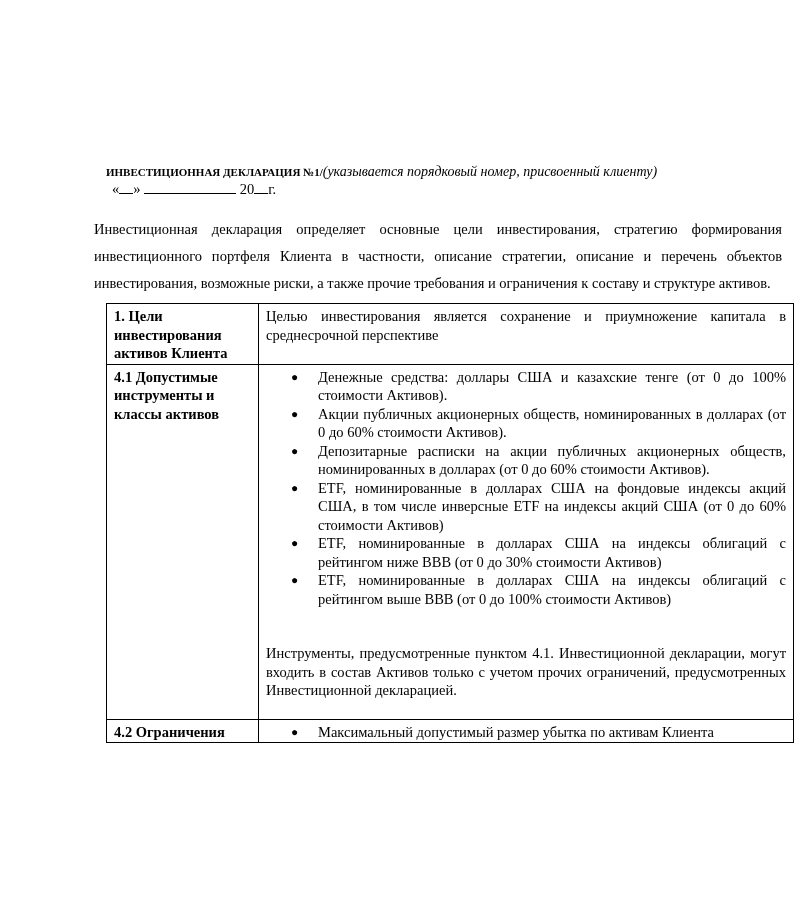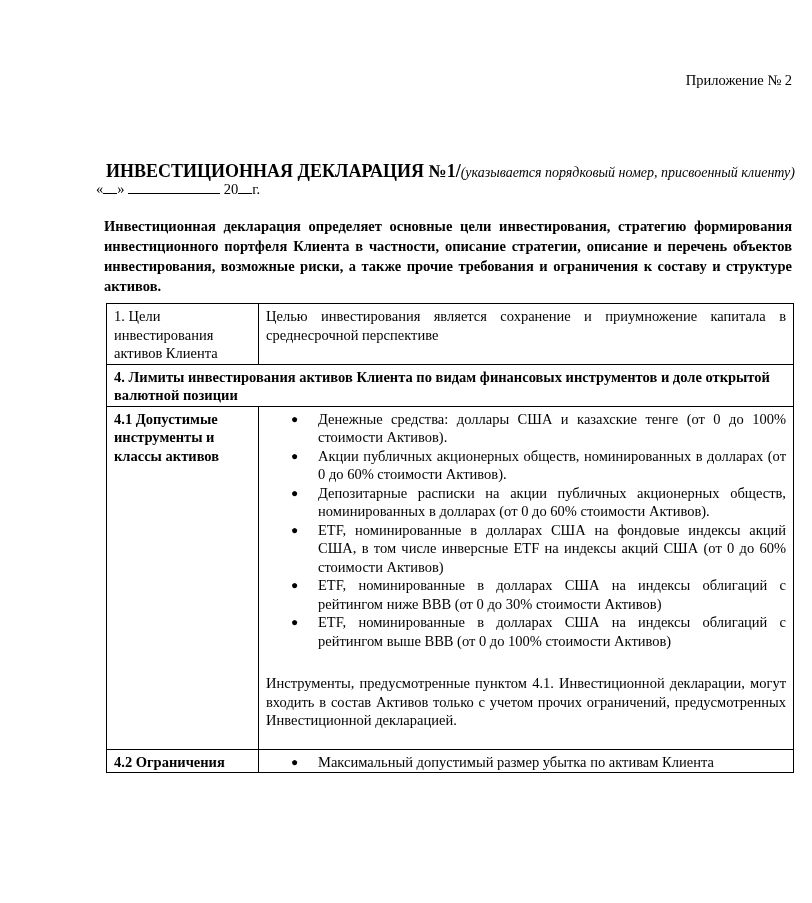--- a/index.html
+++ b/index.html
@@ -1,62 +1,58 @@
 <!DOCTYPE html>
 <html><head>
 <meta charset="utf-8">
 <style>
   html, body { margin:0; padding:0; background:#ffffff; }
   body { width:812px; height:903px; overflow:hidden; position:relative;
          font-family:"Liberation Serif", serif; color:#000; font-size:14.5px; }
   .header { position:absolute; right:20px; top:71px; text-align:right; line-height:18.5px; font-size:14.5px; }
   .title-block { position:absolute; left:106px; top:162px; width:690px; line-height:19px; }
-  .title-main { font-weight:bold; font-size:18px; }
+  .title-main { font-weight:bold; font-size:11px; }
   .title-note { font-style:italic; font-size:14px;margin-top:18px; }
-  .date-line { position:absolute; left:96px; top:180px; font-size:14.5px; }
+  .date-line { position:absolute; left:112px; top:180px; font-size:14.5px; }
   .u { display:inline-block; border-bottom:1px solid #000; height:13px; vertical-align:baseline; }
-  .intro { position:absolute; left:104px; top:216px; width:688px; line-height:20px; text-align:justify; font-size:14.5px;font-weight:bold; }
+  .intro { position:absolute; left:94px; top:216px; width:688px; line-height:27px; text-align:justify; font-size:14.5px; }
   table { position:absolute; left:106px; top:303px; width:688px; border-collapse:collapse; font-size:14.5px; }
   td { border:1.5px solid #000; vertical-align:top; padding:3px 7px 1px 7px; line-height:18.5px; }
-  td.lab { font-weight:normal; width:137px; }
+  td.lab { font-weight:bold; width:137px; }
   td.lab2 { font-weight:bold; width:130px;margin-top:28px; }
   td.val { text-align:justify; }
   td.full { font-weight:bold; }
   ul { margin:0; padding:0 0 0 52px; list-style:none; }
   li { position:relative; text-align:justify; }
   li .bullet { position:absolute; left:-27px; top:0; font-size:12px; }
-  .note { text-align:justify; margin-top:24px; margin-bottom:18px; }
+  .note { text-align:justify; margin-top:36px; margin-bottom:18px; }
 </style>
 </head>
 <body>
 
 <div class="header">
-  <div>Приложение № 2</div>
 </div>
 
 <div class="title-block">
   <span class="title-main">ИНВЕСТИЦИОННАЯ ДЕКЛАРАЦИЯ №1/</span><span class="title-note">(указывается порядковый номер, присвоенный клиенту)</span>
 </div>
 
 <div class="date-line">
   <span>«</span><span class="u" style="width:14px"></span><span>»</span>
   <span class="u" style="width:92px"></span>
   <span>20</span><span class="u" style="width:14px"></span><span>г.</span>
 </div>
 
 <div class="intro">Инвестиционная декларация определяет основные цели инвестирования, стратегию формирования инвестиционного портфеля Клиента в частности, описание стратегии, описание и перечень объектов инвестирования, возможные риски, а также прочие требования и ограничения к составу и структуре активов.</div>
 
 <table>
   <tbody>
       <tr>
     <td class="lab">1. Цели инвестирования активов Клиента</td>
     <td class="val">Целью инвестирования является сохранение и приумножение капитала в среднесрочной перспективе</td>
-  </tr>
-  <tr>
-    <td class="full" colspan="2">4. Лимиты инвестирования активов Клиента по видам финансовых инструментов и доле открытой валютной позиции</td>
   </tr>
   <tr>
     <td class="lab2">4.1 Допустимые инструменты и классы активов</td>
     <td class="val">
       <ul>
         <li><span class="bullet">●</span><span>Денежные средства: доллары США и казахские тенге (от 0 до 100% стоимости Активов).</span></li>
         <li><span class="bullet">●</span><span>Акции публичных акционерных обществ, номинированных в долларах (от 0 до 60% стоимости Активов).</span></li>
         <li><span class="bullet">●</span><span>Депозитарные расписки на акции публичных акционерных обществ, номинированных в долларах (от 0 до 60% стоимости Активов).</span></li>
         <li><span class="bullet">●</span><span>ETF, номинированные в долларах США на фондовые индексы акций США, в том числе инверсные ETF на индексы акций США (от 0 до 60% стоимости Активов)</span></li>
         <li><span class="bullet">●</span><span>ETF, номинированные в долларах США на индексы облигаций с рейтингом ниже BBB (от 0 до 30% стоимости Активов)</span></li>

